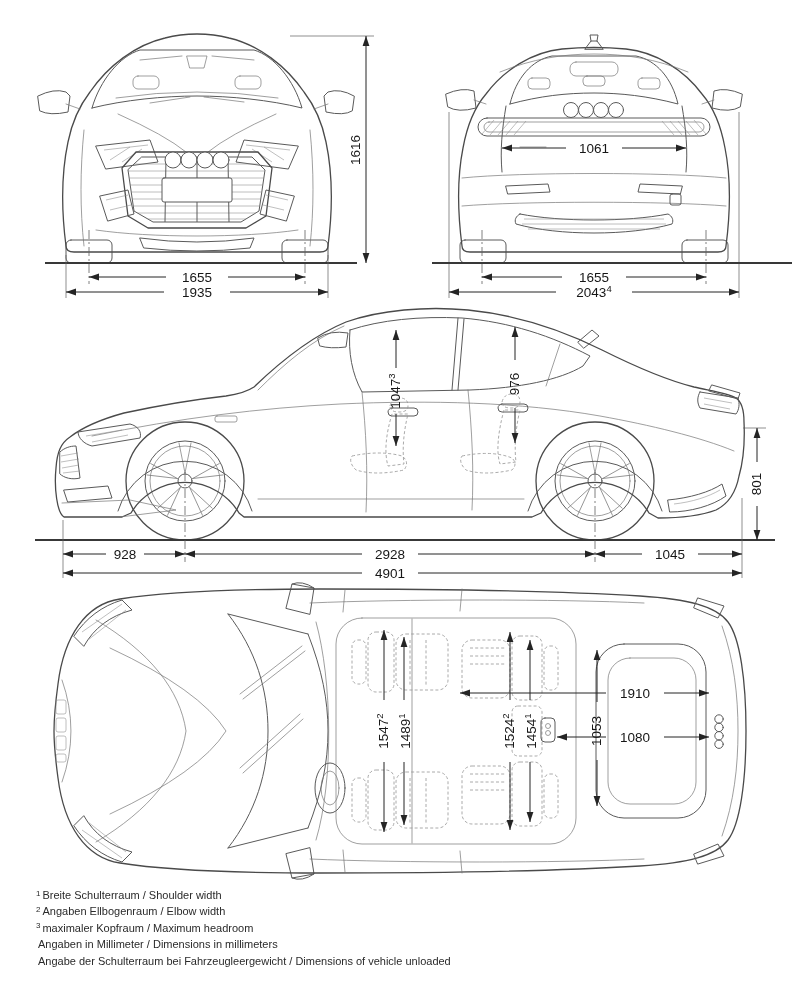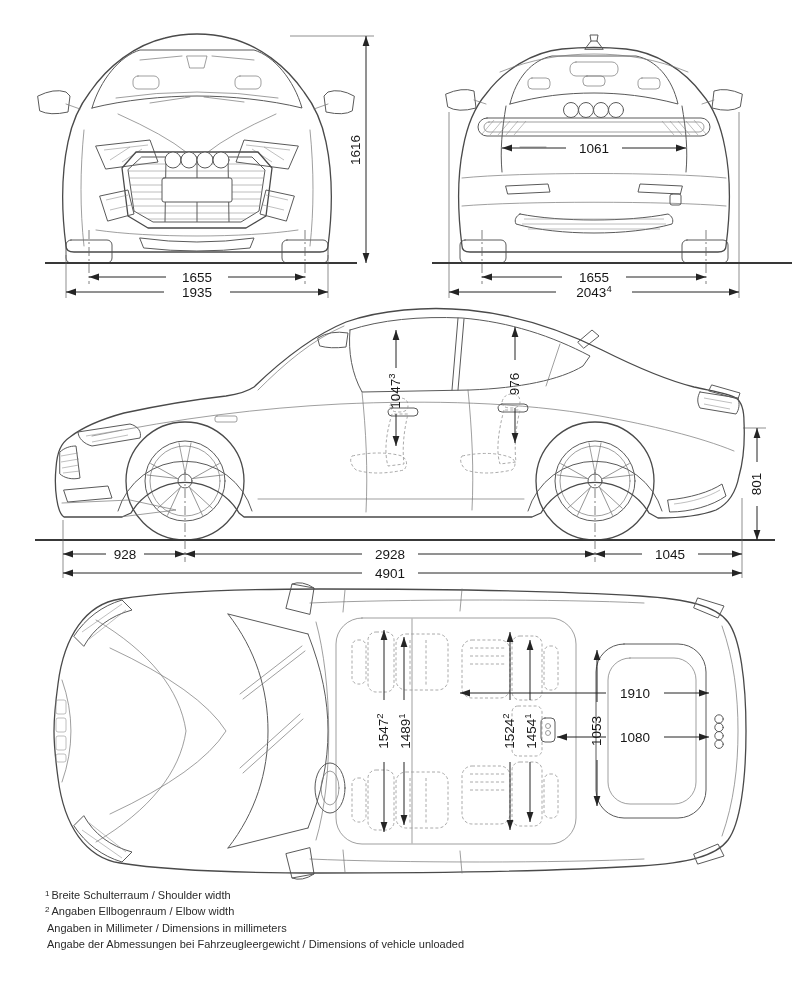--- a/index.html
+++ b/index.html
@@ -13,21 +13,21 @@
   .dash{fill:none;stroke:#949494;stroke-width:.8;stroke-dasharray:3 2.2;stroke-linejoin:round;}
   .dim {fill:none;stroke:#242424;stroke-width:1;}
   .ext {fill:none;stroke:#5f5f5f;stroke-width:.7;}
   .cl  {fill:none;stroke:#5f5f5f;stroke-width:.8;stroke-dasharray:9 3 2 3;}
   .ground{fill:none;stroke:#383838;stroke-width:2.2;}
   .ah  {fill:#242424;stroke:none;}
   .lbl {font-family:"Liberation Sans",sans-serif;font-size:13.5px;fill:#161616;}
   .sup {font-size:9.5px;}
   .wfill{fill:#ffffff;}
   
-  .footnotes{position:absolute;left:45px;top:888px;font-size:11px;line-height:14.4px;color:#2a2a2a;}
+  .footnotes{position:absolute;left:36px;top:888px;font-size:11px;line-height:14.4px;color:#2a2a2a;}
   .fn-row{white-space:nowrap;}
   .fn-sup{font-size:8px;position:relative;top:-3.5px;margin-right:2px;}
 </style>
 </head>
 <body>
 
 <div class="page">
 <svg width="800" height="882" viewBox="0 0 800 882">
   <defs>
     <path id="aL" d="M0 0 L10 -3.4 L10 3.4 Z"></path>
@@ -458,16 +458,17 @@
       <use href="#aL" x="557" y="737" class="ah"></use>
       <use href="#aR" x="709" y="737" class="ah"></use>
       <text class="lbl" x="635" y="741.5" text-anchor="middle"><tspan>1080</tspan></text>
     </g>
   </g>
 </svg>
 
 <div class="footnotes">
   <div class="fn-row"><span class="fn-sup">1</span><span>Breite Schulterraum / Shoulder width</span></div>
   <div class="fn-row"><span class="fn-sup">2</span><span>Angaben Ellbogenraum / Elbow width</span></div>
+  <div class="fn-row"><span class="fn-sup">3</span><span>maximaler Kopfraum / Maximum headroom</span></div>
   <div class="fn-row"><span class="fn-sup"></span><span>Angaben in Millimeter / Dimensions in millimeters</span></div>
-  <div class="fn-row"><span class="fn-sup"></span><span>Angabe der Abmessungen bei Fahrzeugleergewicht / Dimensions of vehicle unloaded</span></div>
+  <div class="fn-row"><span class="fn-sup"></span><span>Angabe der Schulterraum bei Fahrzeugleergewicht / Dimensions of vehicle unloaded</span></div>
 </div>
 </div>
 
 </body></html>

